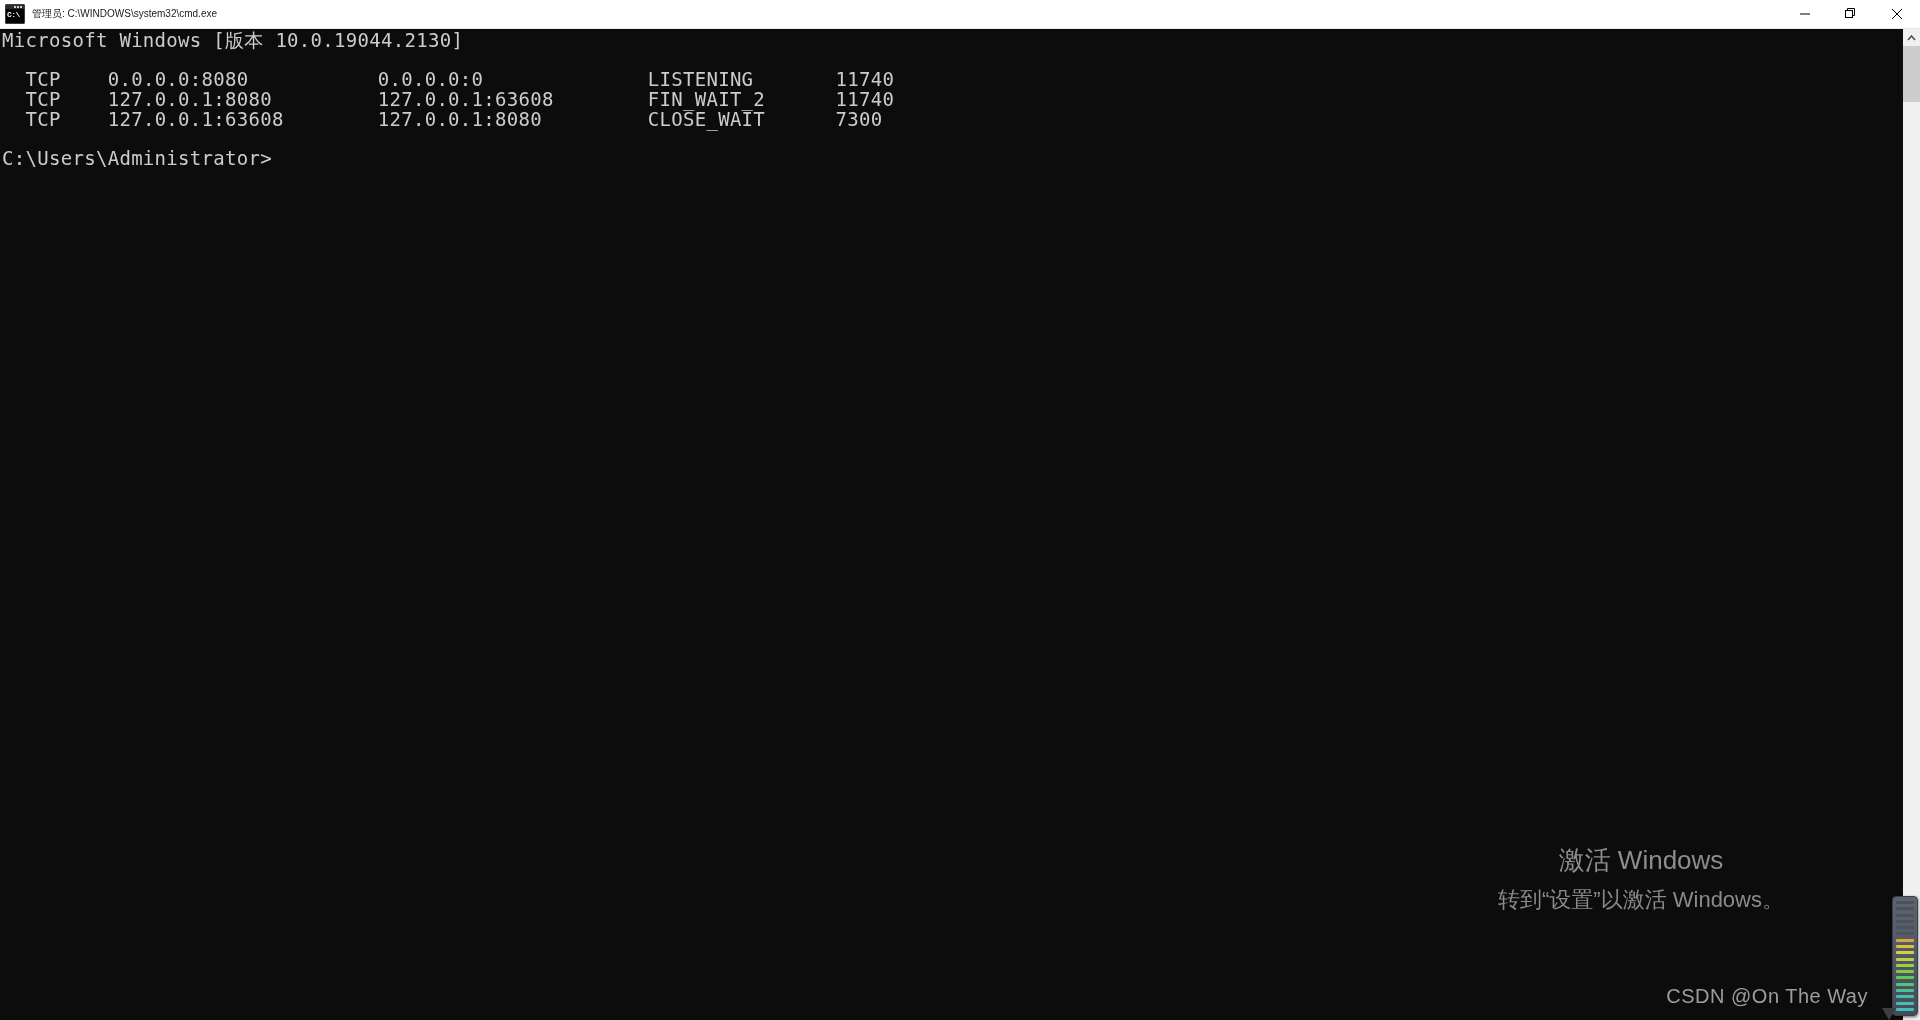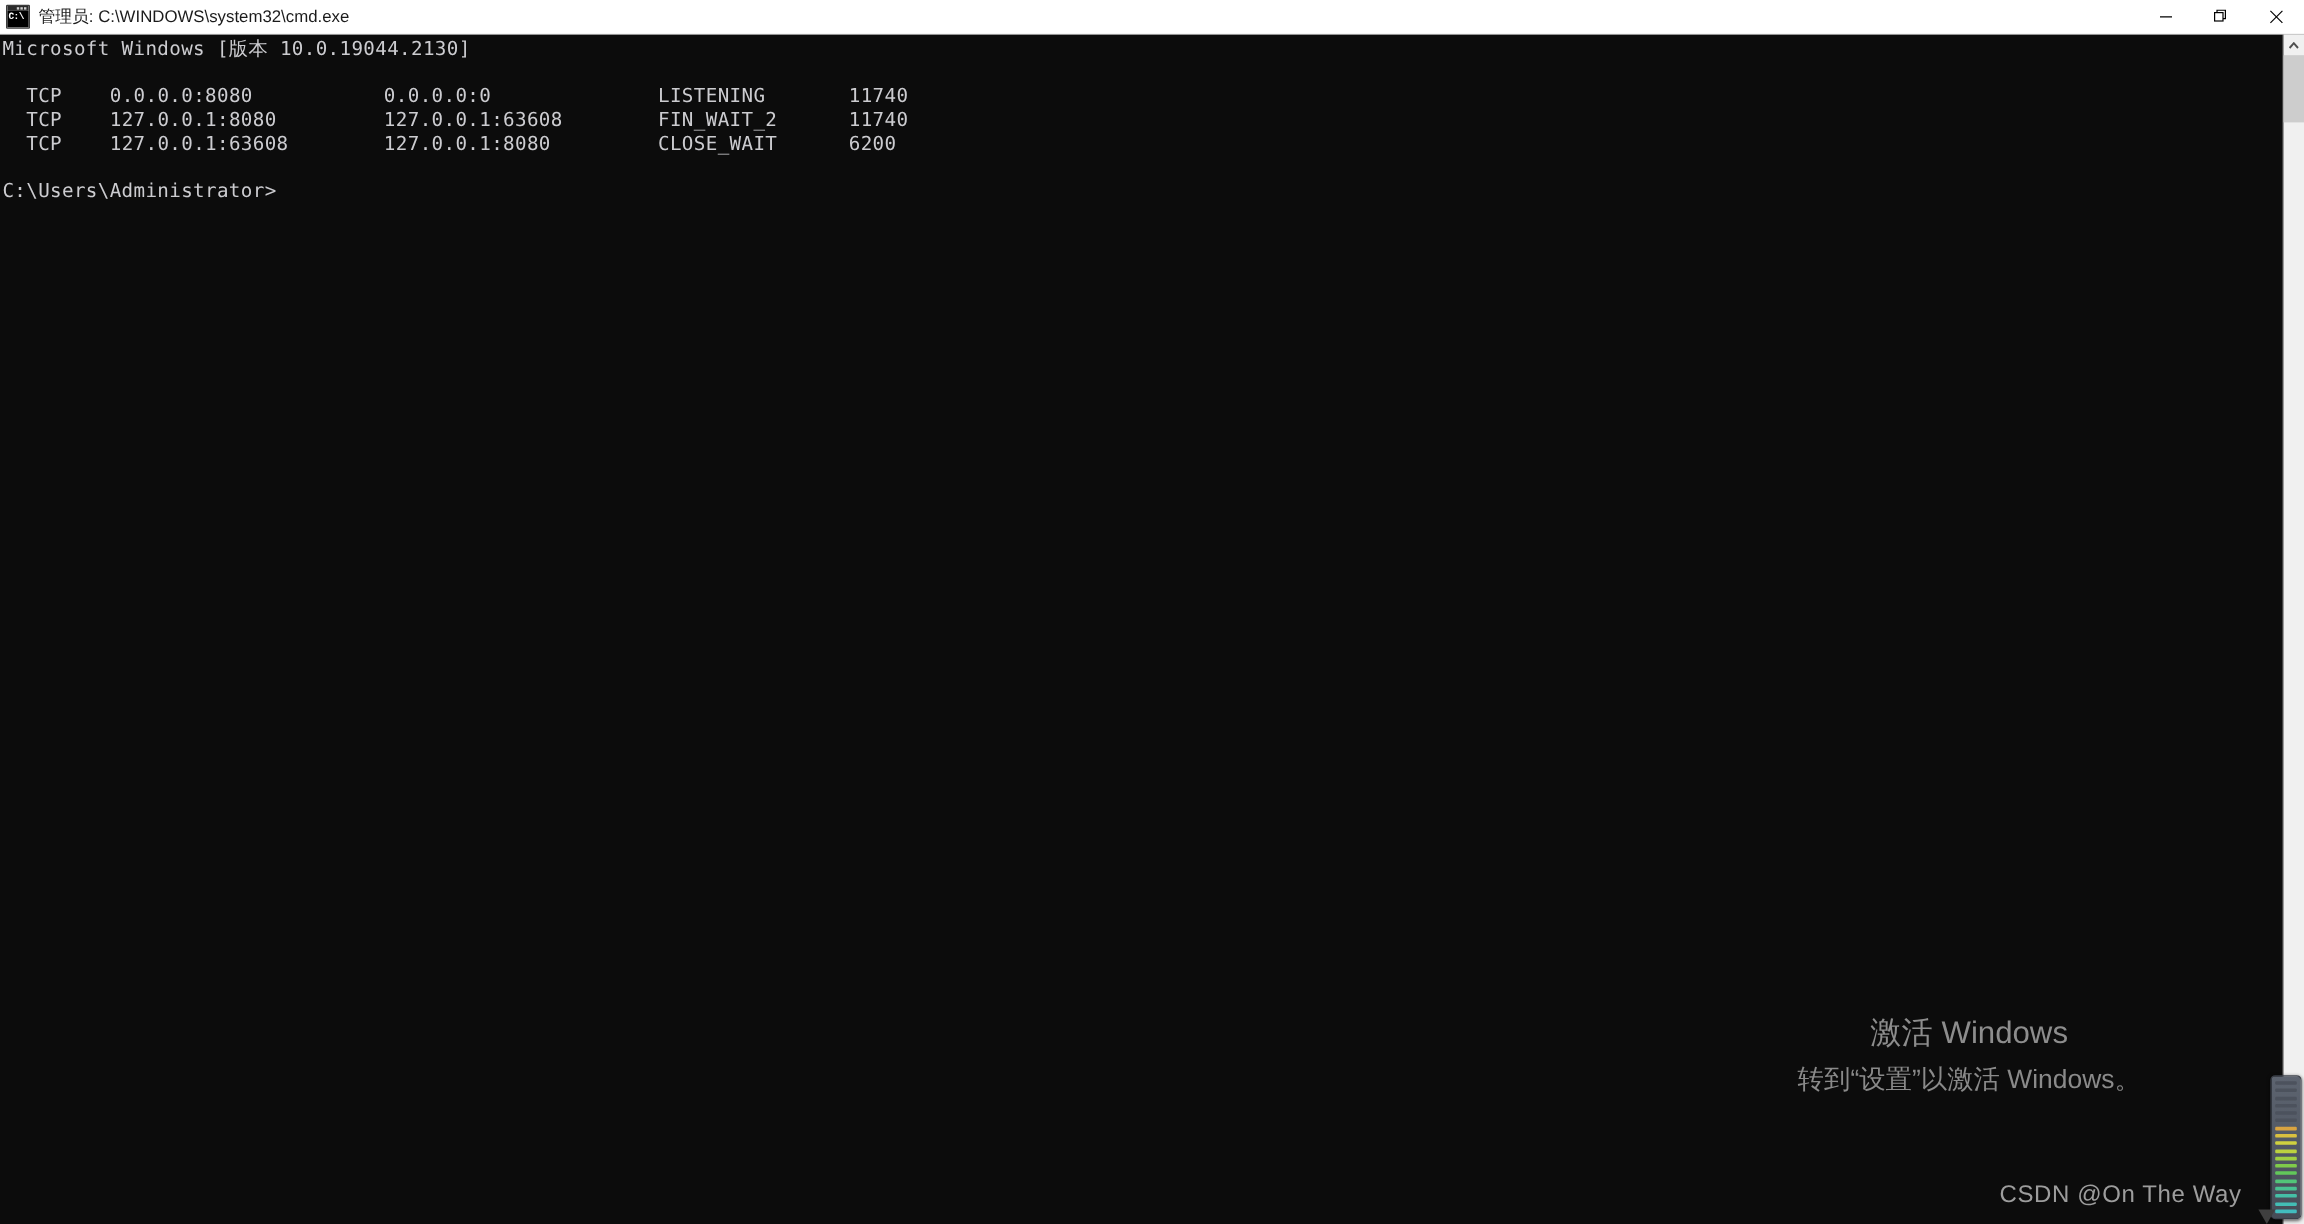--- a/index.html
+++ b/index.html
@@ -24,40 +24,40 @@
   .tb-icon .bar i{position:absolute;top:1px;width:2px;height:2px;background:#cfcfcf;}
   .tb-icon .bar i:nth-child(1){right:2px;}
   .tb-icon .bar i:nth-child(2){right:5px;}
   .tb-icon .bar i:nth-child(3){right:8px;}
   .tb-icon .glyph{
     position:absolute;top:4px;left:0;right:0;bottom:0;background:#000;
     color:#fff;font-family:"Liberation Mono", monospace;font-size:8px;
     line-height:12px;letter-spacing:-0.5px;padding-left:1px;font-weight:bold;
   }
   .tb-title{
-    font-size:14px;color:#1b1b1b;white-space:nowrap;
+    font-size:10px;color:#1b1b1b;white-space:nowrap;
     font-family:"Liberation Sans", sans-serif;
   }
   .tb-spacer{flex:1 1 auto;}
   .tb-btn{
     width:46px;height:28px;flex:0 0 46px;display:flex;align-items:center;justify-content:center;
     position:relative;
   }
   .tb-btn svg{display:block;}
 
   
   .body-row{flex:1 1 auto;display:flex;min-height:0;background:#0c0c0c;}
   .term{
     flex:1 1 auto;position:relative;overflow:hidden;background:#0c0c0c;
     padding:2px 0 0 2px;
   }
   .term pre{
     margin:0;
     font-family:"DejaVu Sans Mono","Liberation Mono",monospace;
-    font-size:16px;
+    font-size:19px;
     line-height:19.7px;
     color:#ccccd0;
     white-space:pre;
     letter-spacing:0.3px;
   }
   .term .pipe{color:#b05a3c;}
   .cursor{
     display:inline-block;width:8px;height:15px;background:#cccccc;
     vertical-align:-3px;margin-left:1px;opacity:0;
   }
@@ -146,21 +146,21 @@
 
     <div class="term">
       <pre>Microsoft Windows [版本 10.0.19044.2130]</pre>
       <pre> </pre>
 
 
       <pre>  <span>TCP</span>    <span>0.0.0.0:8080</span>           <span>0.0.0.0:0</span>              <span>LISTENING</span>       <span>11740</span></pre>
 
       <pre>  <span>TCP</span>    <span>127.0.0.1:8080</span>         <span>127.0.0.1:63608</span>        <span>FIN_WAIT_2</span>      <span>11740</span></pre>
 
-      <pre>  <span>TCP</span>    <span>127.0.0.1:63608</span>        <span>127.0.0.1:8080</span>         <span>CLOSE_WAIT</span>      <span>6200</span></pre>
+      <pre>  <span>TCP</span>    <span>127.0.0.1:63608</span>        <span>127.0.0.1:8080</span>         <span>CLOSE_WAIT</span>      <span>7300</span></pre>
 
 
       <pre> </pre>
       <pre><span>C:\Users\Administrator&gt;</span><span class="cursor"></span></pre>
 
       <div class="watermark">
         <div class="wm-title">激活 Windows</div>
         <div class="wm-sub">转到“设置”以激活 Windows。</div>
       </div>
 

